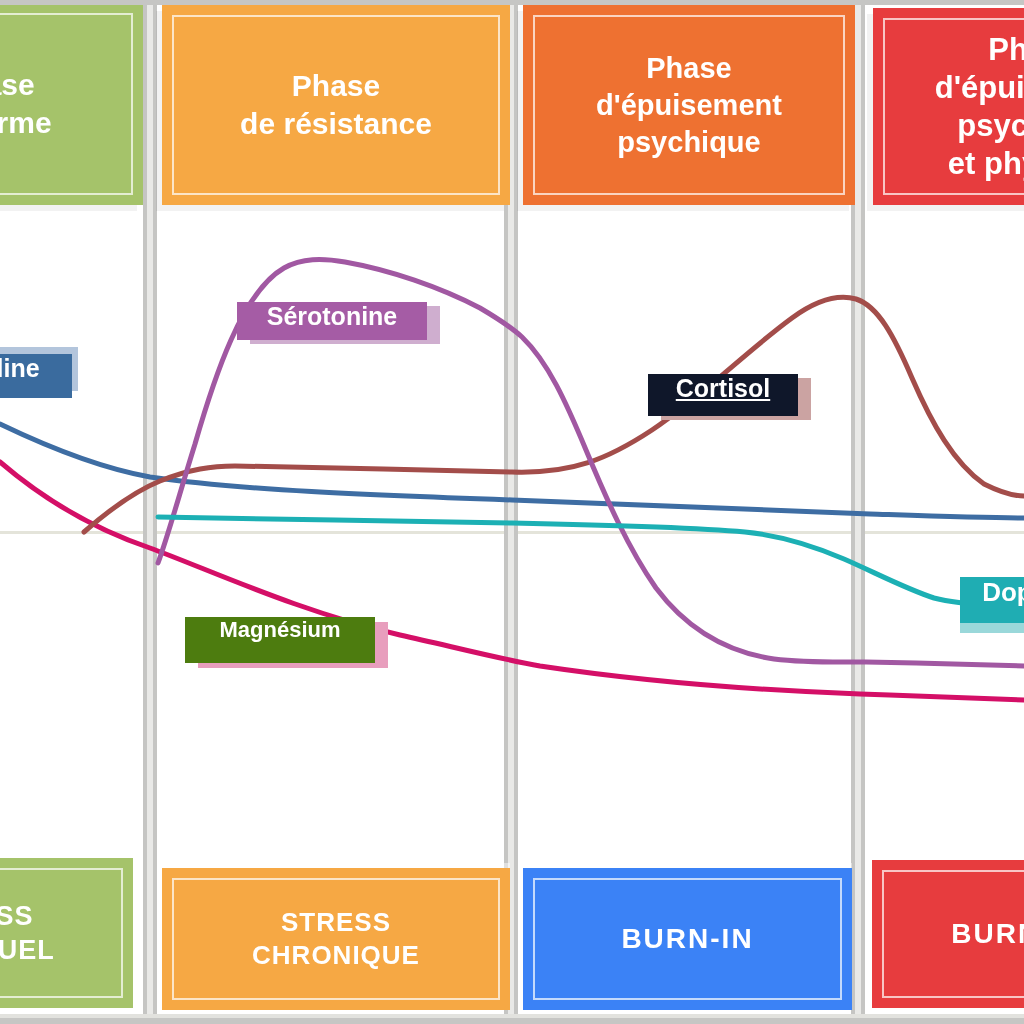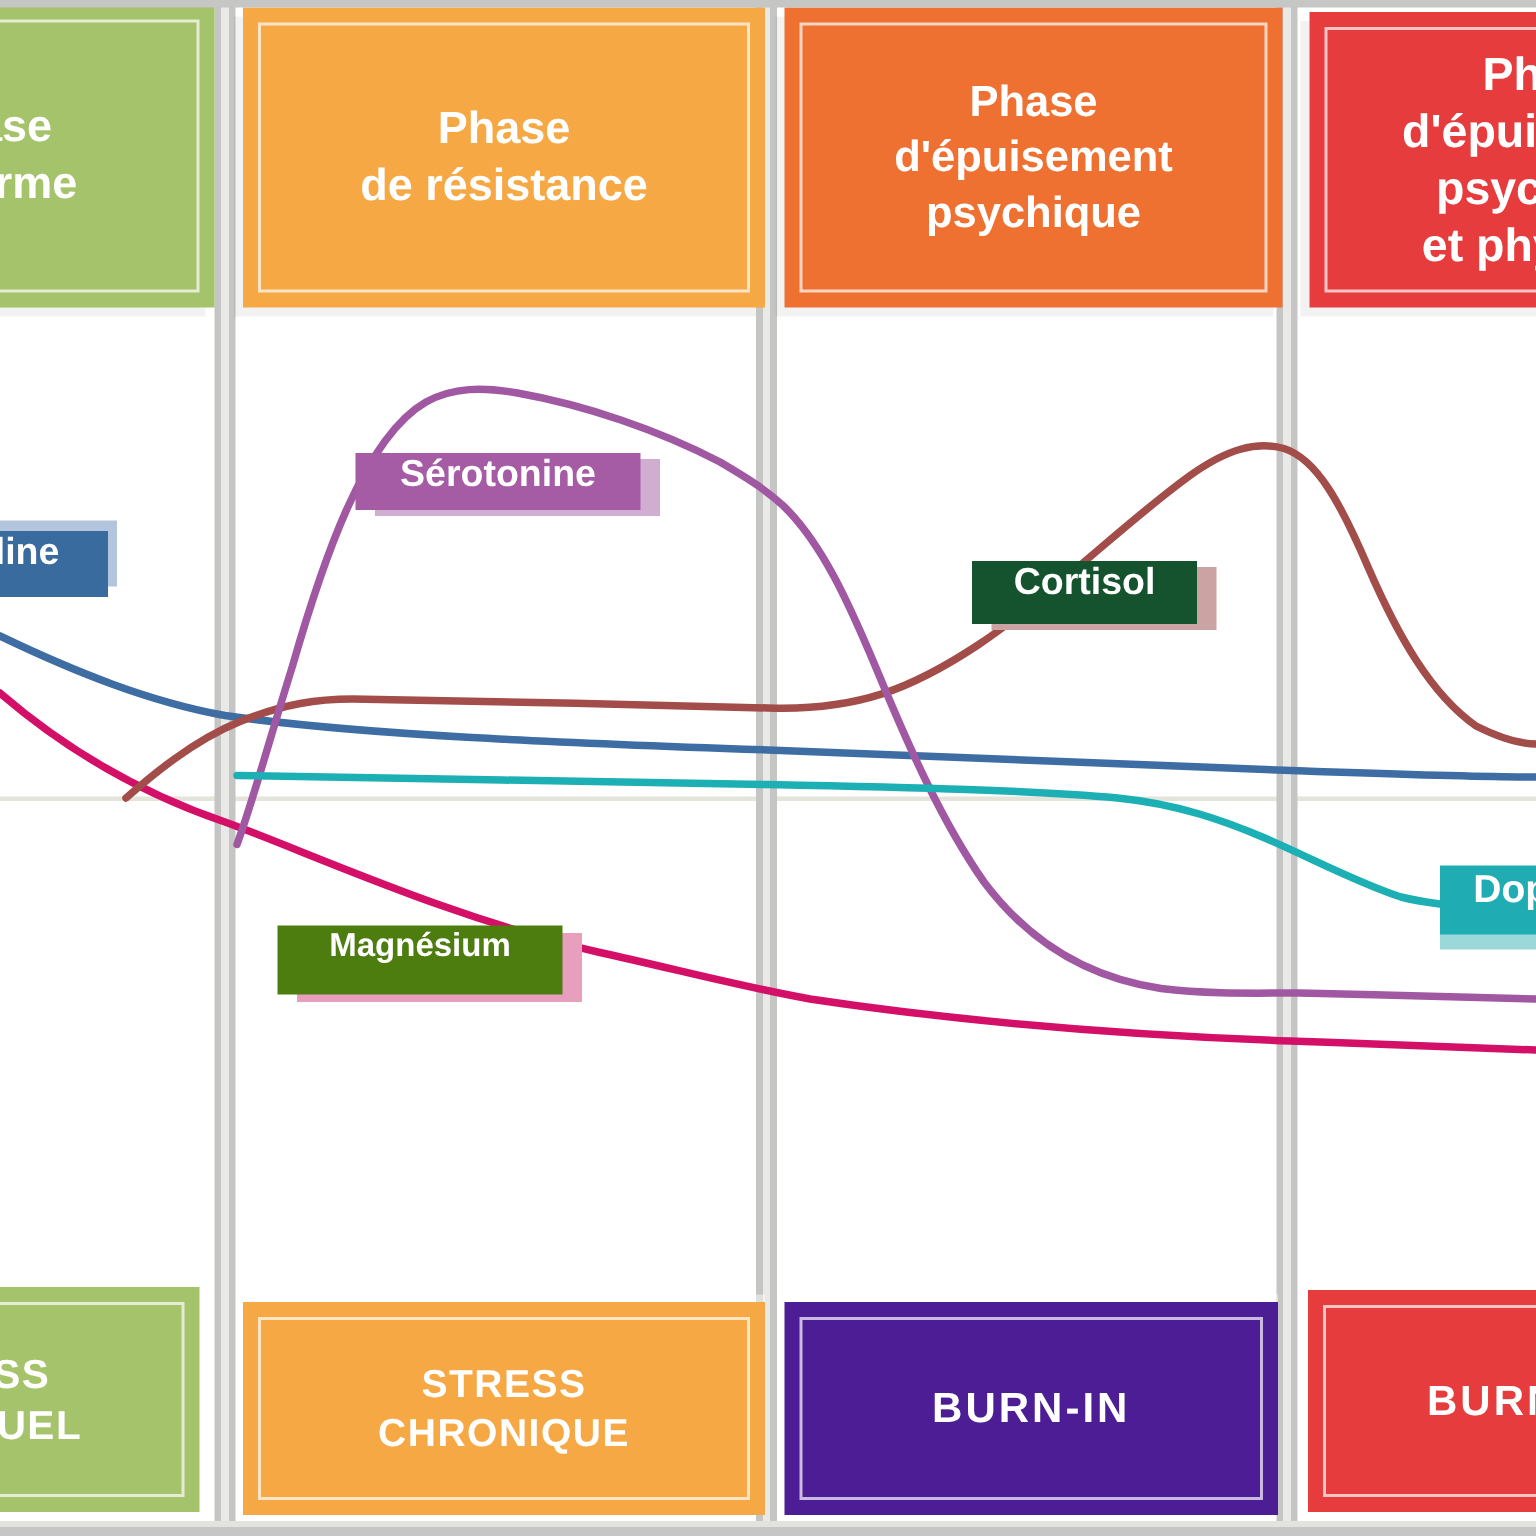--- a/index.html
+++ b/index.html
@@ -28,33 +28,33 @@
   .h2{left:162px;top:5px;width:348px;height:200px;background:#f6a844;font-size:30px;line-height:38px;
       box-shadow:-6px 6px 0 rgba(0,0,0,.05);}
   .h3{left:523px;top:5px;width:332px;height:200px;background:#ee7131;font-size:29px;line-height:37px;
       box-shadow:-6px 6px 0 rgba(0,0,0,.05);}
   .h4{left:873px;top:8px;width:322px;height:197px;background:#e73c3e;font-size:31px;line-height:38px;
       box-shadow:-6px 6px 0 rgba(0,0,0,.05);}
   .b1{left:-180px;top:858px;width:313px;height:150px;background:#a5c36a;font-size:27px;line-height:34px;
       letter-spacing:1px;box-shadow:0 -5px 0 rgba(255,255,255,.45);}
   .b2{left:162px;top:868px;width:348px;height:142px;background:#f6a844;font-size:26px;line-height:33px;
       letter-spacing:1px;box-shadow:0 -5px 0 rgba(255,255,255,.45);}
-  .b3{left:523px;top:868px;width:329px;height:142px;background:#4c1d95;font-size:28px;
+  .b3{left:523px;top:868px;width:329px;height:142px;background:#3b82f6;font-size:28px;
       letter-spacing:2px;box-shadow:0 -5px 0 rgba(255,255,255,.45);}
   .b4{left:872px;top:860px;width:324px;height:148px;background:#e73c3e;font-size:28px;
       letter-spacing:2px;box-shadow:0 -5px 0 rgba(255,255,255,.45);}
   
   .clabel{position:absolute;display:flex;align-items:flex-start;justify-content:center;z-index:4;
           color:#fff;font-size:25px;}
   .cl-adrenaline{left:-122px;top:354px;width:194px;height:44px;background:#3a6b9e;
                  box-shadow:6px -7px 0 #b3c5dc;}
   .cl-serotonine{left:237px;top:302px;width:190px;height:38px;background:#a55ca5;
                  box-shadow:13px 4px 0 #cfaecf;}
-  .cl-cortisol{left:648px;top:374px;width:150px;height:42px;background:#14532d;
-               box-shadow:13px 4px 0 #cba3a2;}
+  .cl-cortisol{left:648px;top:374px;width:150px;height:42px;background:#0f172a;
+               box-shadow:13px 4px 0 #cba3a2;text-decoration:underline;}
   .cl-magnesium{left:185px;top:617px;width:190px;height:46px;background:#4d7c0f;font-size:22px;
                 box-shadow:13px 5px 0 #e89ebd;}
   .cl-dopamine{left:960px;top:577px;width:170px;height:46px;background:#1fadb3;font-size:26px;
                box-shadow:0 10px 0 #9ad8da;}
 </style>
 </head>
 <body>
 
 <div id="screen">
 

